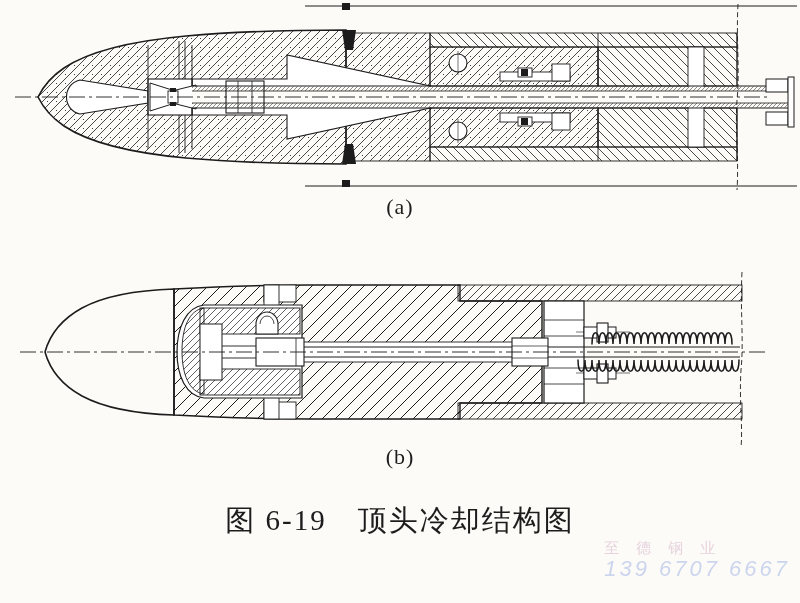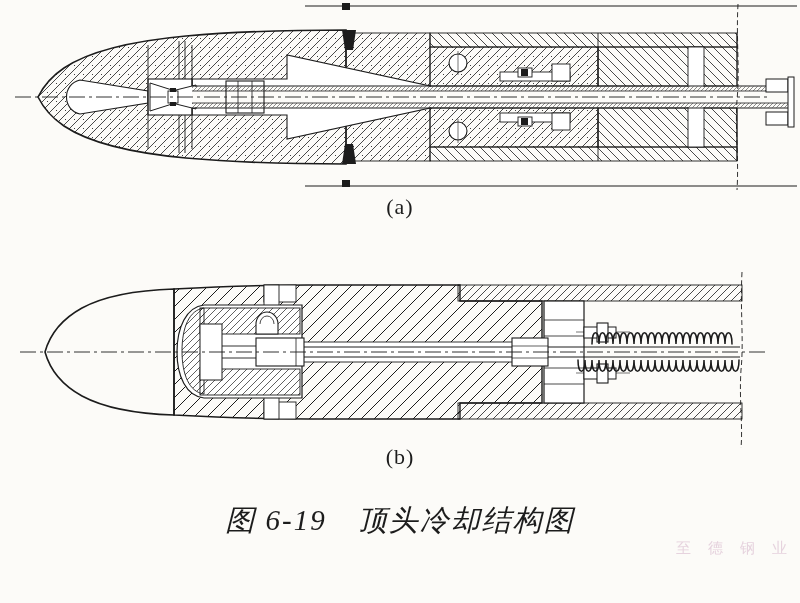--- a/index.html
+++ b/index.html
@@ -9,21 +9,21 @@
   }
   .page svg{position:absolute;left:0;top:0;}
   .sub-label{
     position:absolute;left:0;width:800px;text-align:center;
     font-size:22px;letter-spacing:1px;
   }
   .label-a{top:194px;}
   .label-b{top:444px;}
   .caption{
     position:absolute;left:0;top:501px;width:800px;text-align:center;
-    font-size:29px;letter-spacing:2px;font-style:italic;
+    font-size:29px;letter-spacing:2px;
   }
   .watermark{
     position:absolute;right:10px;top:540px;text-align:left;
     font-family:"Liberation Sans","DejaVu Sans",sans-serif;line-height:1.1;
   }
   .wm-company{font-size:15px;letter-spacing:17px;color:#e6d3de;margin-right:-14px;}
   .wm-phone{font-size:22px;letter-spacing:3px;color:#ccd5ee;font-style:italic;}
 </style>
 </head>
 <body>
@@ -231,15 +231,16 @@
       <path d="M742,272 C740,310 744,340 741,370 C739,400 743,425 741,448" fill="none" stroke="#1c1c1c" stroke-width="0.9" stroke-dasharray="5 3"></path>
     </g>
   </svg>
 
   <div class="sub-label label-a">(a)</div>
   <div class="sub-label label-b">(b)</div>
   <div class="caption">图 6-19　顶头冷却结构图</div>
 
   <div class="watermark">
     <div class="wm-company">至德钢业</div>
+    <div class="wm-phone">139 6707 6667</div>
   </div>
 
 </div>
 
 </body></html>

